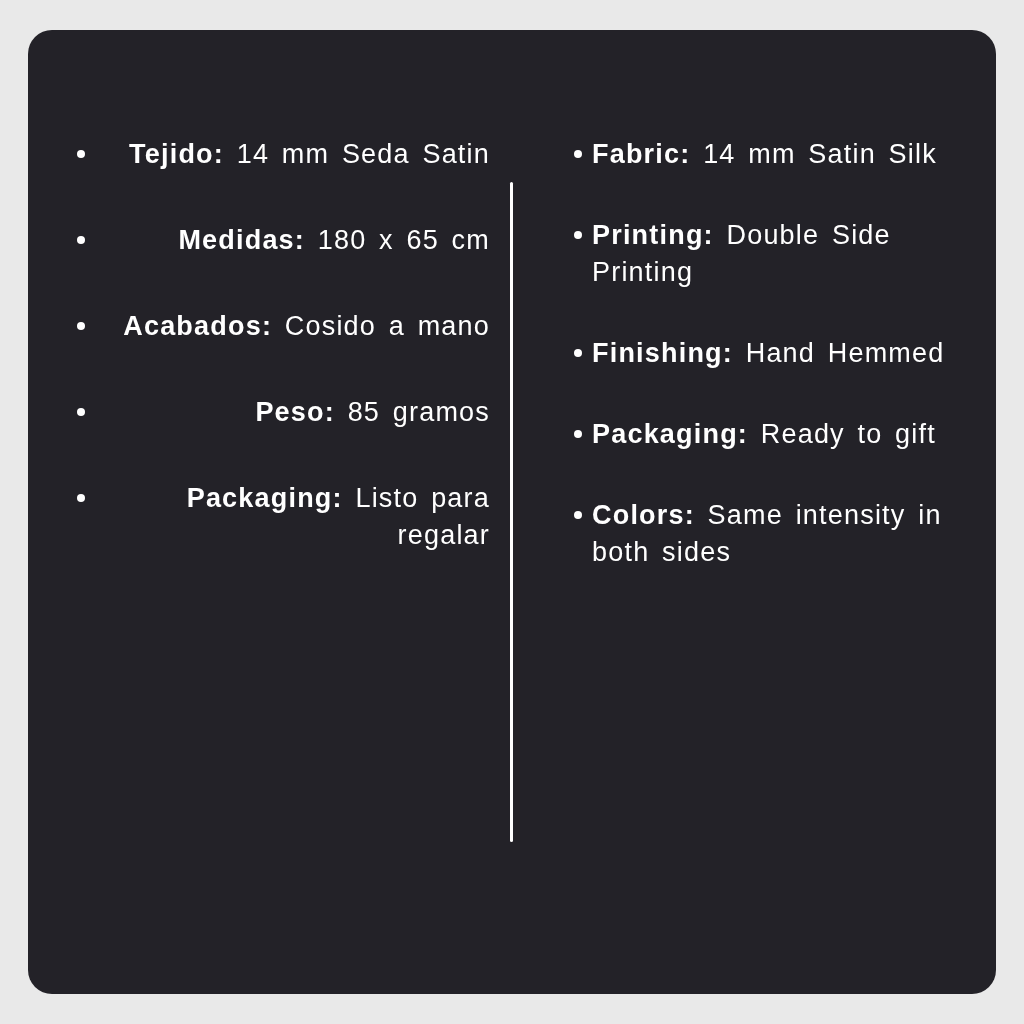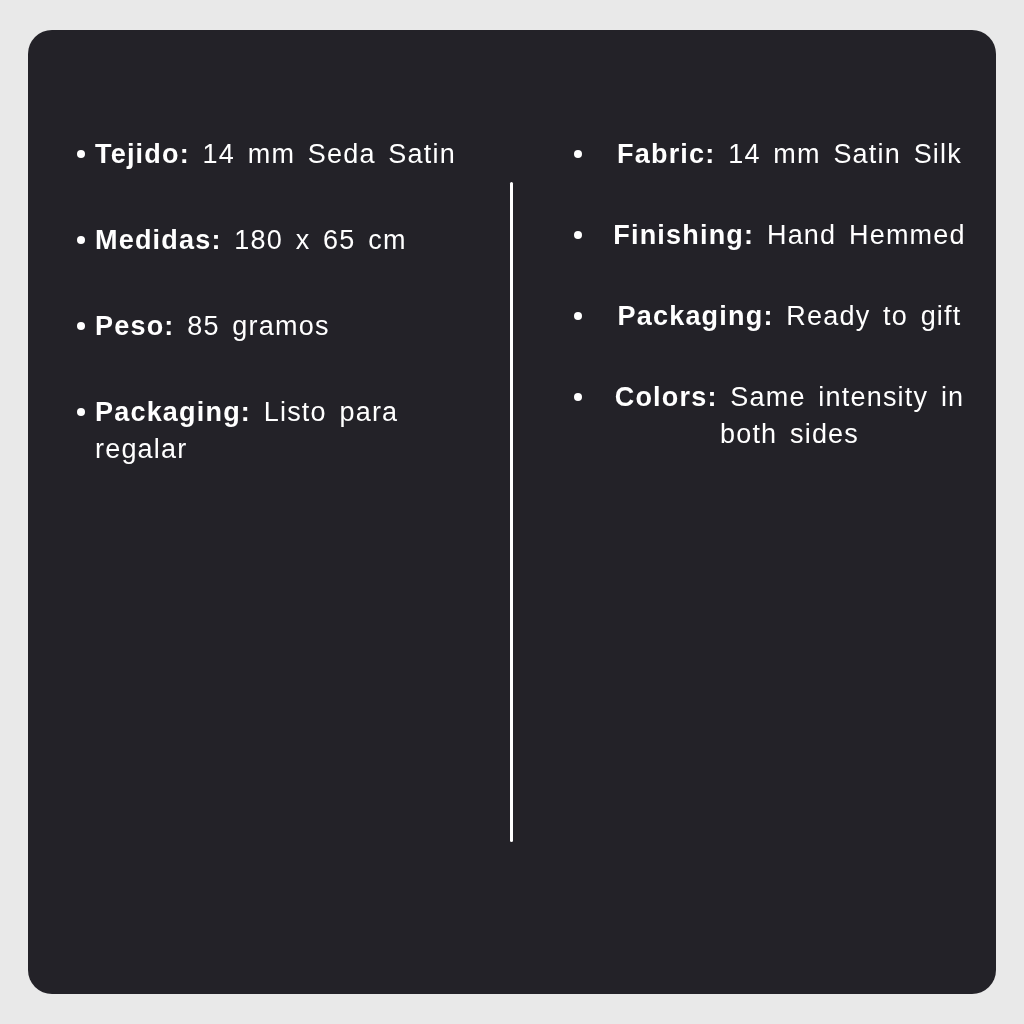--- a/index.html
+++ b/index.html
@@ -45,22 +45,22 @@
     font-size: 27px;
     line-height: 37px;
     letter-spacing: 1.2px;
     word-spacing: 4px;
   }
   ul.col-left  { left: 67px;  }  
   ul.col-right { left: 564px; }  
   ul.spec-col li {
     position: relative;
   }
-  ul.col-left  li { margin-bottom: 49px; }
-  ul.col-right li { margin-bottom: 44px; text-align: center; }
+  ul.col-left  li { margin-bottom: 49px; text-align: right; }
+  ul.col-right li { margin-bottom: 44px; }
   ul.spec-col li::before {
     content: "";
     position: absolute;
     left: -18px;
     top: 14px;
     width: 8px; height: 8px;
     border-radius: 50%;
     background: var(--bullet);
   }
   .spec-label { font-weight: 700; }
@@ -68,23 +68,25 @@
 </style>
 </head>
 <body>
 
 <div class="page">
   <div class="card">
     <div class="divider"></div>
     <ul class="spec-col col-left">
         <li><span class="spec-label">Tejido:</span> <span class="spec-value">14 mm Seda Satin</span></li>
         <li><span class="spec-label">Medidas:</span> <span class="spec-value">180 x 65 cm</span></li>
+        <li><span class="spec-label">Acabados:</span> <span class="spec-value">Cosido a mano</span></li>
         <li><span class="spec-label">Peso:</span> <span class="spec-value">85 gramos</span></li>
         <li><span class="spec-label">Packaging:</span> <span class="spec-value">Listo para regalar</span></li>
       </ul>
     <ul class="spec-col col-right">
         <li><span class="spec-label">Fabric:</span> <span class="spec-value">14 mm Satin Silk</span></li>
+        <li><span class="spec-label">Printing:</span> <span class="spec-value">Double Side Printing</span></li>
         <li><span class="spec-label">Finishing:</span> <span class="spec-value">Hand Hemmed</span></li>
         <li><span class="spec-label">Packaging:</span> <span class="spec-value">Ready to gift</span></li>
         <li><span class="spec-label">Colors:</span> <span class="spec-value">Same intensity in both sides</span></li>
       </ul>
   </div>
 </div>
 
 </body></html>

